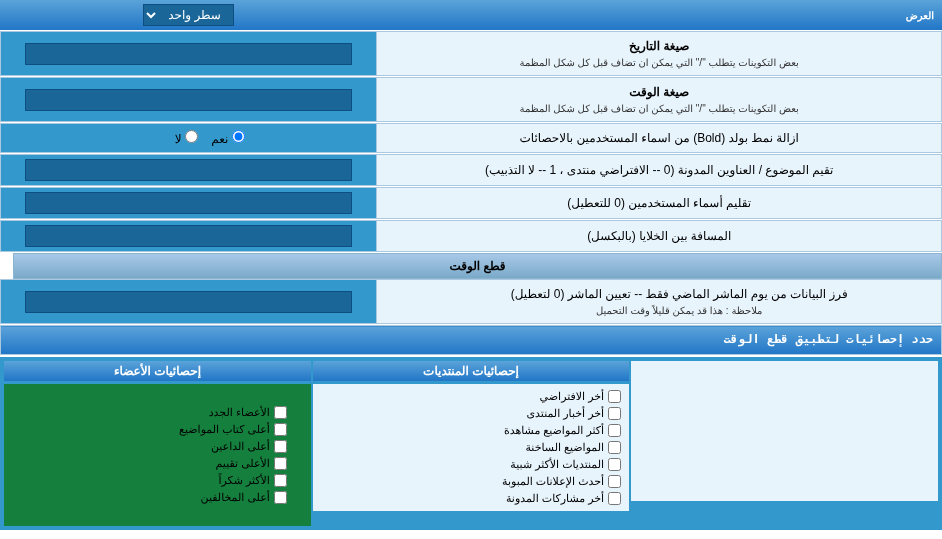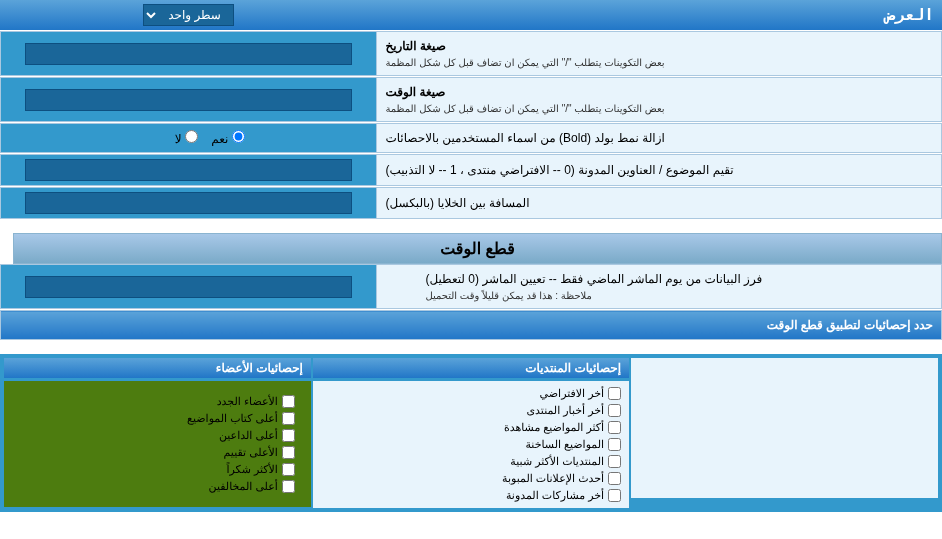--- a/index.html
+++ b/index.html
@@ -6,29 +6,28 @@
     body {
       font-family: Arial, Tahoma, sans-serif;
       background: #fff;
       direction: rtl;
       font-size: 12px;
     }
     .row-header {
       background: linear-gradient(to bottom, #5ba3d9, #2176c7);
       color: #fff;
       font-weight: bold;
-      font-size: 16px;
+      font-size: 10px;
       padding: 4px 8px;
-      font-family: Liberation Mono, monospace;
     }
     .row-label {
       background: #e8f4fc;
       color: #000;
       padding: 5px 8px;
-      text-align: left;
+      text-align: center;
       border: 1px solid #aac8e0;
       width: 55%;
       font-size: 12px;
       line-height: 1.5;
     }
     .row-input {
       background: #3399cc;
       padding: 4px 6px;
       border: 1px solid #aac8e0;
       width: 45%;
@@ -41,33 +40,33 @@
       padding: 3px 6px;
       width: 90%;
       text-align: center;
       font-size: 12px;
       direction: ltr;
     }
     .section-header {
       background: linear-gradient(to bottom, #a8c8e8, #7aaac8);
       color: #000;
       font-weight: bold;
-      font-size: 16px;
+      font-size: 12px;
       padding: 5px 8px;
       text-align: center;
       border: 1px solid #8ab4d0;
       margin-left: 13px;
     }
     .checkbox-col-header {
       background: linear-gradient(to bottom, #5ba3d9, #2176c7);
       color: #fff;
       font-weight: bold;
       font-size: 12px;
       padding: 3px 8px;
-      text-align: right;
+      text-align: center;
       margin-bottom: 3px;
     }
     .checkbox-item {
       display: flex;
       align-items: center;
       padding: 2px 4px;
       gap: 4px;
       font-size: 11px;
     }
     .checkbox-item input[type="checkbox"] {
@@ -157,22 +156,34 @@
         <div>تقيم الموضوع / العناوين المدونة (0 -- الافتراضي منتدى ، 1 -- لا التذبيب)</div>
       </td>
       <td class="row-input" style="width:40%;">
         <input type="text" style="">
       </td>
     </tr>
   </tbody>
     </table>
 
 
-
-  <table style="width:100%; border-collapse:collapse; margin-bottom:14px;padding-left:41px;">
+  <table style="width:100%; border-collapse:collapse; margin-bottom:1px;">
+    <tbody>
+        <tr>
+      <td class="row-label" style="width:60%;">
+        <div>تقليم أسماء المستخدمين (0 للتعطيل)</div>
+      </td>
+      <td class="row-input" style="width:40%;">
+        <input type="text" style="">
+      </td>
+    </tr>
+  </tbody>
+    </table>
+
+  <table style="width:100%; border-collapse:collapse; margin-bottom:1px;padding-left:41px;">
     <tbody>
         <tr>
       <td class="row-label" style="width:60%;">
         <div>المسافة بين الخلايا (بالبكسل)</div>
       </td>
       <td class="row-input" style="width:40%;">
         <input type="text" style="">
       </td>
     </tr>
   </tbody>
@@ -187,21 +198,21 @@
         <div>فرز البيانات من يوم الماشر الماضي فقط -- تعيين الماشر (0 لتعطيل)</div>
         <div class="sub-label">ملاحظة : هذا قد يمكن قليلاً وقت التحميل</div>
       </td>
       <td class="row-input" style="width:40%;">
         <input type="text" style="">
       </td>
     </tr>
   </tbody>
     </table>
 
-  <table style="width:100%; border-collapse:collapse; margin-bottom:14px;">
+  <table style="width:100%; border-collapse:collapse; margin-bottom:2px;font-family:Liberation Mono, monospace;">
     <tbody>
         <tr>
       <td colspan="2" class="row-label" style="width:100%; text-align:right; background:linear-gradient(to bottom,#5ba3d9,#2176c7); color:#fff; font-weight:bold;">
         <span>حدد إحصائيات لتطبيق قطع الوقت</span>
       </td>
     </tr>
   </tbody>
     </table>
 
   <div style="background:#3399cc; padding:3px;">
@@ -241,21 +252,21 @@
               <span>أحدث الإعلانات المبوبة</span>
             </div>
             <div class="checkbox-item">
               <input type="checkbox" style="">
               <span>أخر مشاركات المدونة</span>
             </div>
           </div>
         </td>
         <td style="width:33%; vertical-align:top; padding:1px;">
           <div class="checkbox-col-header">إحصائيات الأعضاء</div>
-          <div style="background:#4d7c0f; padding:12px;">
+          <div style="background:#15803d; padding:20px;">
             <div class="checkbox-item">
               <input type="checkbox" style="">
               <span>الأعضاء الجدد</span>
             </div>
             <div class="checkbox-item">
               <input type="checkbox" style="">
               <span>أعلى كتاب المواضيع</span>
             </div>
             <div class="checkbox-item">
               <input type="checkbox" style="">

